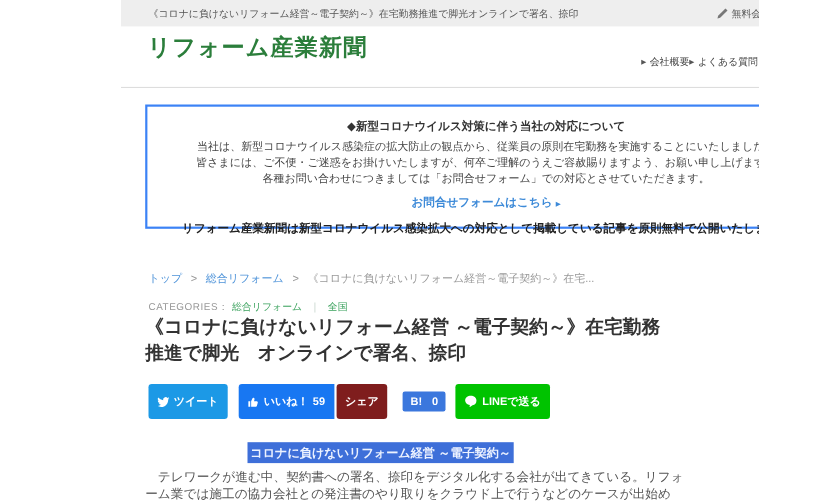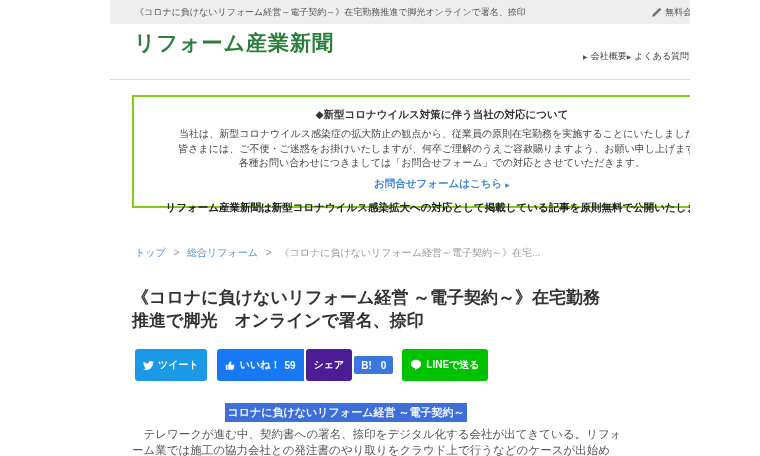--- a/index.html
+++ b/index.html
@@ -22,21 +22,21 @@
   .logo-sub { font-family:"Liberation Serif","DejaVu Serif",serif; font-weight:bold;
     font-size:9.5px; color:#2b7e3b; margin-left:10px; margin-top:1px; }
   .header-links { position:absolute; left:473px; top:50px; display:flex; 
     font-size:9px; color:#444; white-space:nowrap; }
   .header-links .hlink { display:flex; align-items:center; gap:3px; cursor:pointer; }
   .tri { font-size:6px; color:#555; }
   .divider { position:absolute; left:0; top:79px; width:580px; border-top:1px solid #ddd; }
 
   
   .notice { position:absolute; left:22px; top:95px; width:620px; height:113px;
-    border:2px solid #84cc16; background:#fff; text-align:center; padding-top:11px; }
+    border:2px solid #3b82f6; background:#fff; text-align:center; padding-top:11px; }
   .notice-title { font-size:10.5px; font-weight:bold; color:#333; }
   .notice-lines { margin-top:5px; font-size:10px; color:#444; line-height:14.5px; }
   .notice-link { margin-top:6px; font-size:10.5px; font-weight:bold; color:#3d8ad8; cursor:pointer; }
   .notice-link .tri { color:#3d8ad8; }
   .notice-note { margin-top:10px; font-size:10.5px; font-weight:bold; color:#222; }
 
   
   .breadcrumb { position:absolute; left:25px; top:246px; font-size:10px; color:#999;
     white-space:nowrap; }
   .breadcrumb .bc-link { color:#4e93d9; cursor:pointer; }
@@ -54,21 +54,21 @@
   .meta .m-gap { width:10px; }
   .meta svg { margin-right:4px; }
 
   
   .share { position:absolute; left:25px; top:356px; display:flex; align-items:center; height:18px; }
   .sbtn { height:18px; display:flex; align-items:center; gap:4px; color:#fff;
     font-size:10px; font-weight:bold; padding:16px 8px; border-radius:3px; cursor:pointer;
     white-space:nowrap; }
   .btn-tweet { background:#1c99e6; margin-right:10px; }
   .btn-like  { background:#1877f2; border-radius:3px 0 0 3px; margin-right:2px; }
-  .btn-share { background:#4c1d95; margin-right:2px; }
+  .btn-share { background:#7f1d1d; margin-right:14px; }
   .btn-hatena{ background:#3b77dd; border-radius:2px; margin-right:9px; padding:0 7px; }
   .btn-hatena .cnt { font-weight:bold; margin-left:5px; }
   .btn-line  { background:#00c300; }
 
   
   .highlight-wrap { position:absolute; left:0; top:402px; width:472px; text-align:center; }
   .highlight { display:inline-block; background:#3e6fd9; color:#ecf2ff; font-size:11px;
     font-weight:bold; padding:2px 3px; cursor:pointer; }
   .body-text { position:absolute; left:22px; top:426px; width:494px; font-size:11.5px;
     line-height:16px; color:#555; }
@@ -118,20 +118,26 @@
   </div>
 
   <div class="breadcrumb">
     <span class="bc-link">トップ</span>
     <span class="bc-sep">&gt;</span>
     <span class="bc-link">総合リフォーム</span>
     <span class="bc-sep">&gt;</span>
     <span>《コロナに負けないリフォーム経営～電子契約～》在宅...</span>
   </div>
 
+  <div class="categories">
+    <span>CATEGORIES：</span>
+    <span class="cat-link">総合リフォーム</span>
+    <span class="cat-sep">｜</span>
+    <span class="cat-link">全国</span>
+  </div>
 
   <h1 class="article-title">《コロナに負けないリフォーム経営 ～電子契約～》在宅勤務推進で脚光　オンラインで署名、捺印</h1>
 
 
   <div class="share">
     <div class="sbtn btn-tweet">
       <svg width="11" height="11" viewBox="0 0 24 24">
         <path fill="#fff" d="M24 4.56c-.89.39-1.84.65-2.83.77a4.93 4.93 0 0 0 2.16-2.72c-.95.56-2 .97-3.13 1.19A4.92 4.92 0 0 0 11.78 8.3 13.97 13.97 0 0 1 1.64 3.16a4.92 4.92 0 0 0 1.52 6.57 4.9 4.9 0 0 1-2.23-.62v.06a4.92 4.92 0 0 0 3.95 4.83 4.95 4.95 0 0 1-2.22.08 4.93 4.93 0 0 0 4.6 3.42A9.87 9.87 0 0 1 0 19.54a13.94 13.94 0 0 0 7.55 2.21c9.06 0 14.01-7.5 14.01-14.01v-.64A10 10 0 0 0 24 4.56z"></path>
       </svg>
       <span>ツイート</span>

